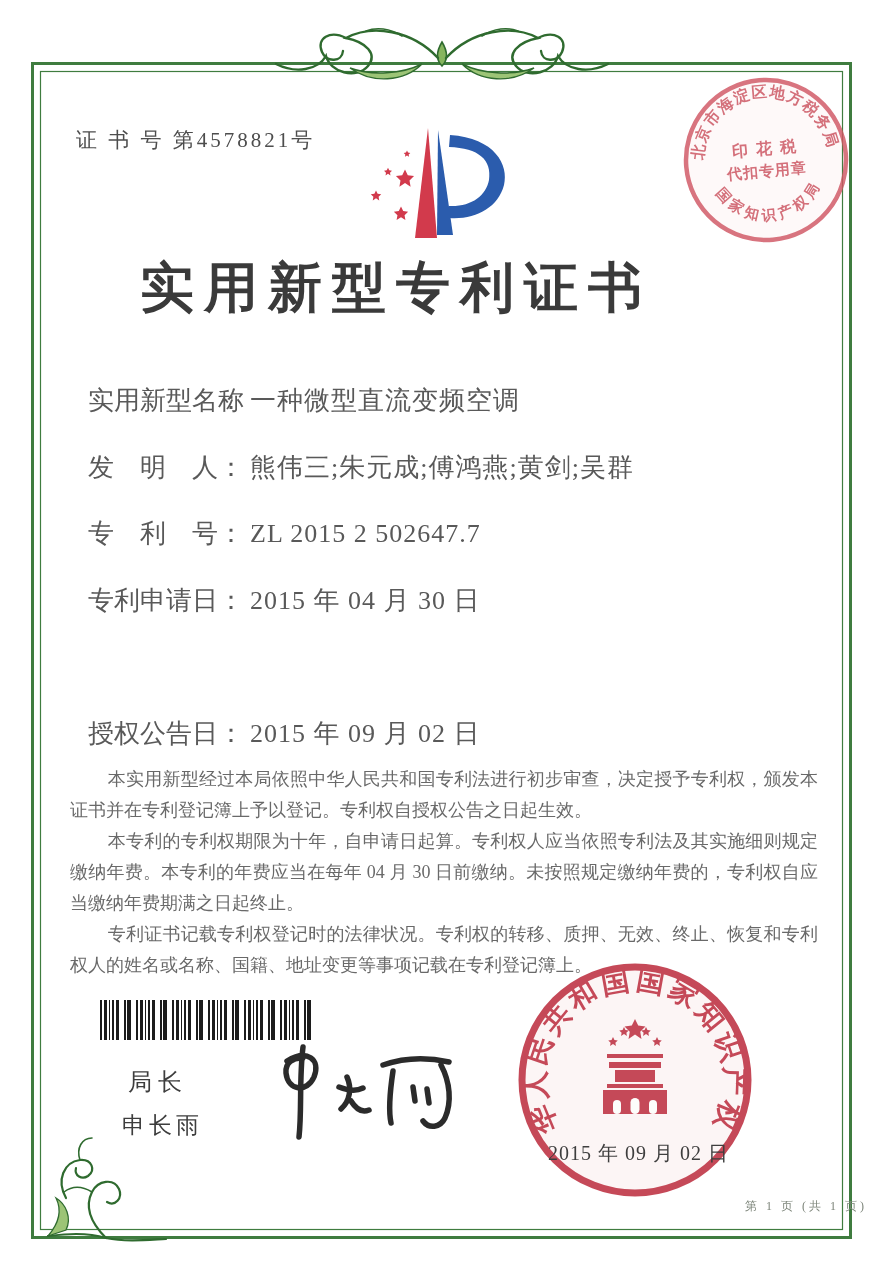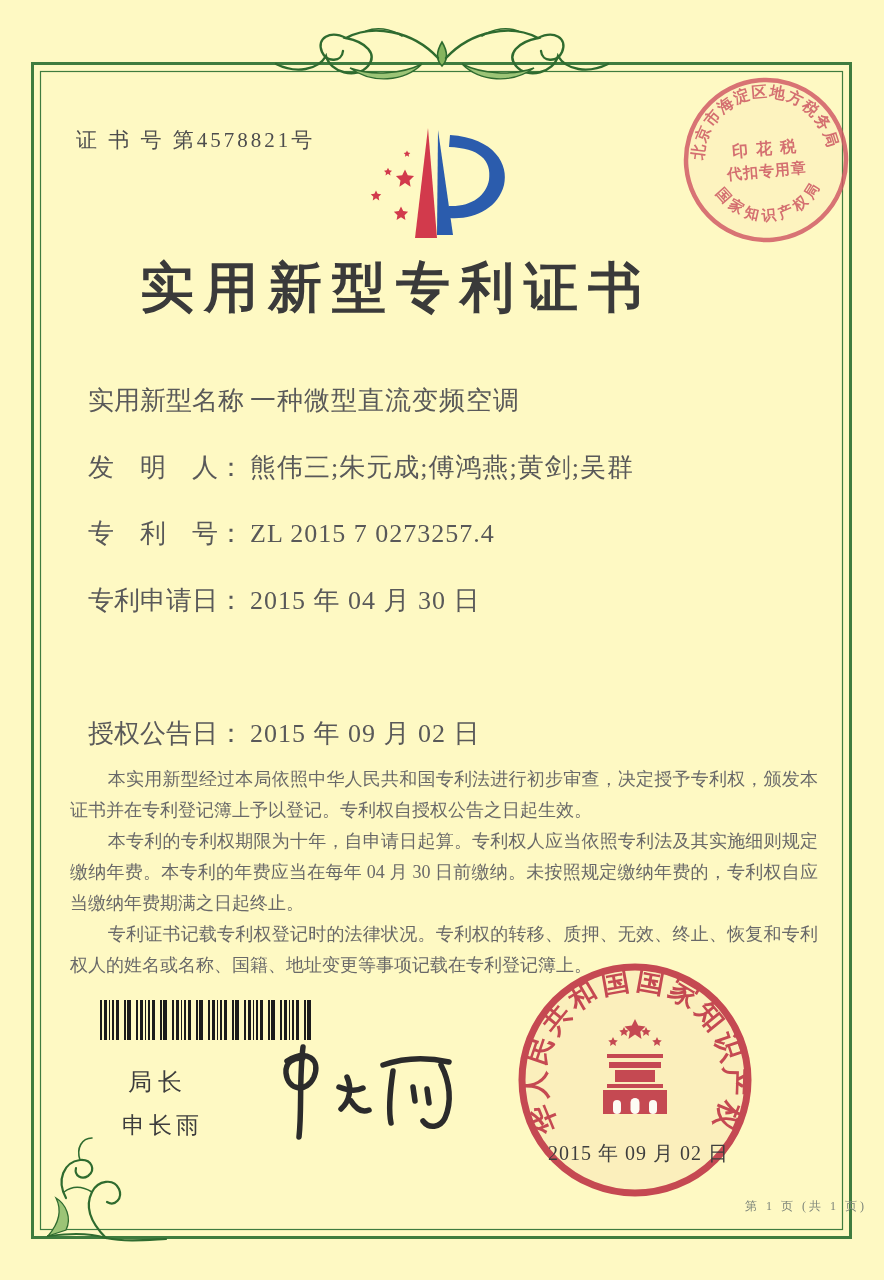--- a/index.html
+++ b/index.html
@@ -1,18 +1,18 @@
 <!DOCTYPE html>
 <html><head>
 <meta charset="utf-8">
 <style>
   html,body{margin:0;padding:0;background:#e8e8e4;}
   .page{
     position:relative;width:884px;height:1280px;margin:0 auto;
-    background:#fef9c3;overflow:hidden;
+    background:#ffffff;overflow:hidden;
     font-family:"Liberation Serif","DejaVu Serif",serif;
   }
   .abs{position:absolute;}
   svg{display:block;}
   .certno{
     left:76px;top:126px;font-size:21px;color:#4d4d4d;letter-spacing:3px;
   }
   .title{
     left:0;top:252px;width:792px;margin:0;text-align:center;
     font-size:54px;font-weight:600;letter-spacing:10px;color:#3a3a3a;
@@ -124,21 +124,21 @@
 
   <h1 class="abs title">实用新型专利证书</h1>
 
   <div class="abs field-row" style="top:383px">
     <span class="flabel">实用新型名称</span><span class="fcolon">：</span><span class="fvalue">一种微型直流变频空调</span>
   </div>
   <div class="abs field-row" style="top:450px">
     <span class="flabel">发明人</span><span class="fcolon">：</span><span class="fvalue">熊伟三;朱元成;傅鸿燕;黄剑;吴群</span>
   </div>
   <div class="abs field-row" style="top:516px">
-    <span class="flabel">专利号</span><span class="fcolon">：</span><span class="fvalue">ZL 2015 7 0273257.4</span>
+    <span class="flabel">专利号</span><span class="fcolon">：</span><span class="fvalue">ZL 2015 2 502647.7</span>
   </div>
   <div class="abs field-row" style="top:583px">
     <span class="flabel">专利申请日</span><span class="fcolon">：</span><span class="fvalue">2015 年 04 月 30 日</span>
   </div>
   <div class="abs field-row" style="top:716px">
     <span class="flabel">授权公告日</span><span class="fcolon">：</span><span class="fvalue">2015 年 09 月 02 日</span>
   </div>
 
   <div class="abs paras">
     <p>本实用新型经过本局依照中华人民共和国专利法进行初步审查，决定授予专利权，颁发本证书并在专利登记簿上予以登记。专利权自授权公告之日起生效。</p>

